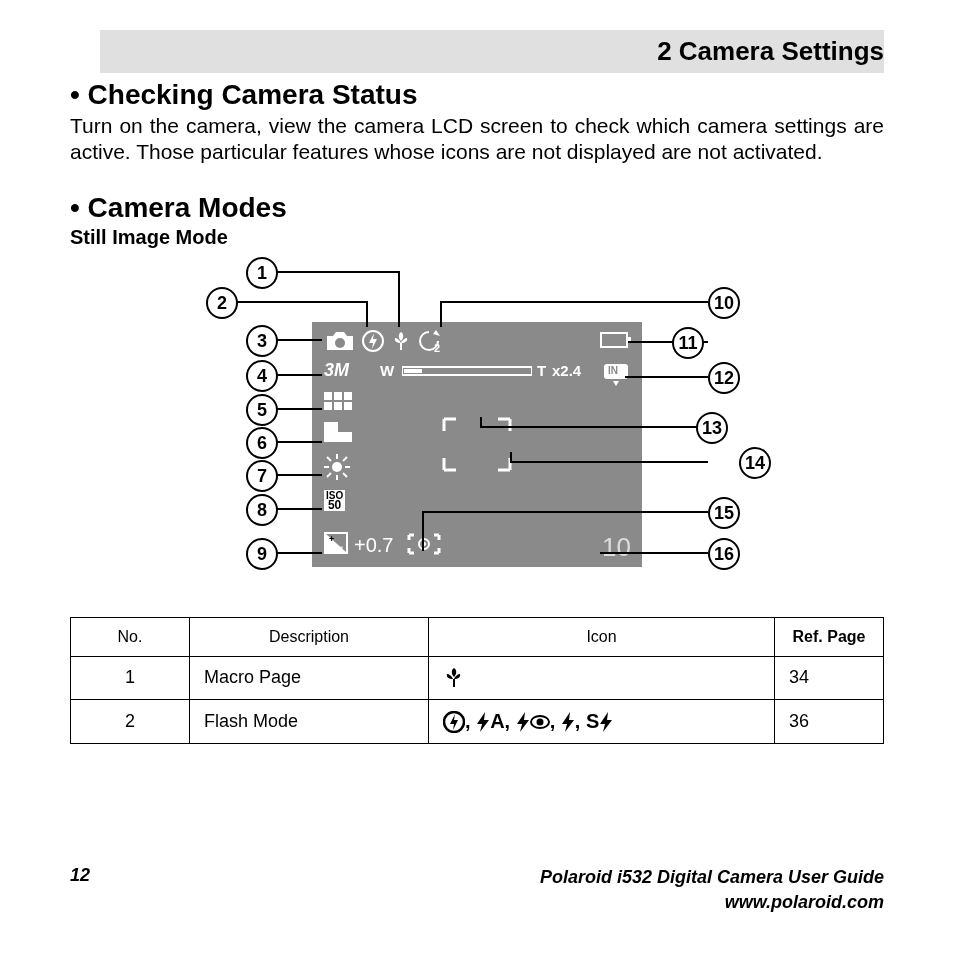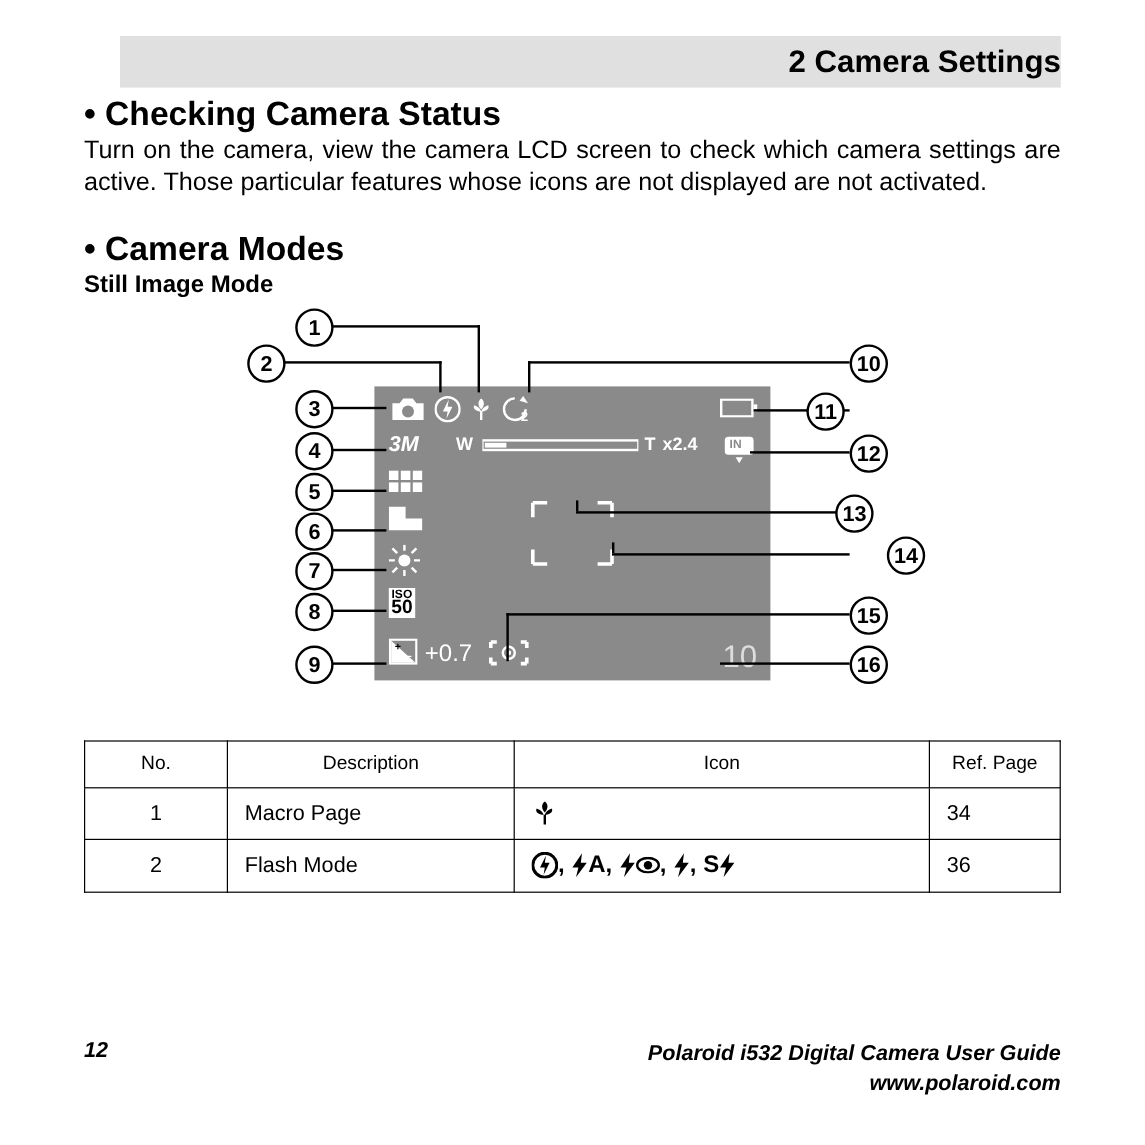--- a/index.html
+++ b/index.html
@@ -272,21 +272,21 @@
               <line x1="3" y1="3" x2="7" y2="7"></line>
               <line x1="19" y1="19" x2="23" y2="23"></line>
               <line x1="23" y1="3" x2="19" y2="7"></line>
               <line x1="3" y1="23" x2="7" y2="19"></line>
             </g>
           </svg>
       </span>
 
       <span class="icon" style="left:12px; top:168px; background:#fff; color:#000; padding:1px 2px; line-height:0.9; text-align:center;">
         <div style="font-size:10px; font-weight:bold;">ISO</div>
-        <div style="font-size:16px; font-weight:bold;">50</div>
+        <div style="font-size:12px; font-weight:bold;">50</div>
       </span>
 
       <span class="icon" style="left:12px; top:210px;">
         <svg width="24" height="22" viewBox="0 0 24 22">
             <rect x="1" y="1" width="22" height="20" fill="none" stroke="#fff" stroke-width="2"></rect>
             <path fill="#fff" d="M2 2l20 18H2z"></path>
             <text x="5" y="10" font-size="9" fill="#000" font-weight="bold">+</text>
             <text x="14" y="18" font-size="9" fill="#fff" font-weight="bold">−</text>
           </svg>
       </span>
@@ -313,21 +313,21 @@
       <span class="icon" style="left:290px; top:210px; font-size:26px; font-weight:normal; color:#ddd;">10</span>
     </div>
   </div>
 
   <table class="ref">
     <thead>
       <tr>
         <th style="width:90px;">No.</th>
         <th style="width:210px;">Description</th>
         <th>Icon</th>
-        <th style="width:80px;">Ref. Page</th>
+        <th style="width:80px;font-weight:bold;">Ref. Page</th>
       </tr>
     </thead>
     <tbody>
       <tr>
         <td class="center">1</td>
         <td>Macro Page</td>
         <td class="icon-cell">
           <svg width="22" height="22" viewBox="0 0 22 22">
               <path fill="#000" d="M11 1c3 2 3 6 0 9-3-3-3-7 0-9zM4 7c2 0 5 2 6 5-4 0-7-2-6-5zm13 0c1 3-2 5-6 5 1-3 4-5 6-5zM10 12h2v8h-2z"></path>
             </svg>

